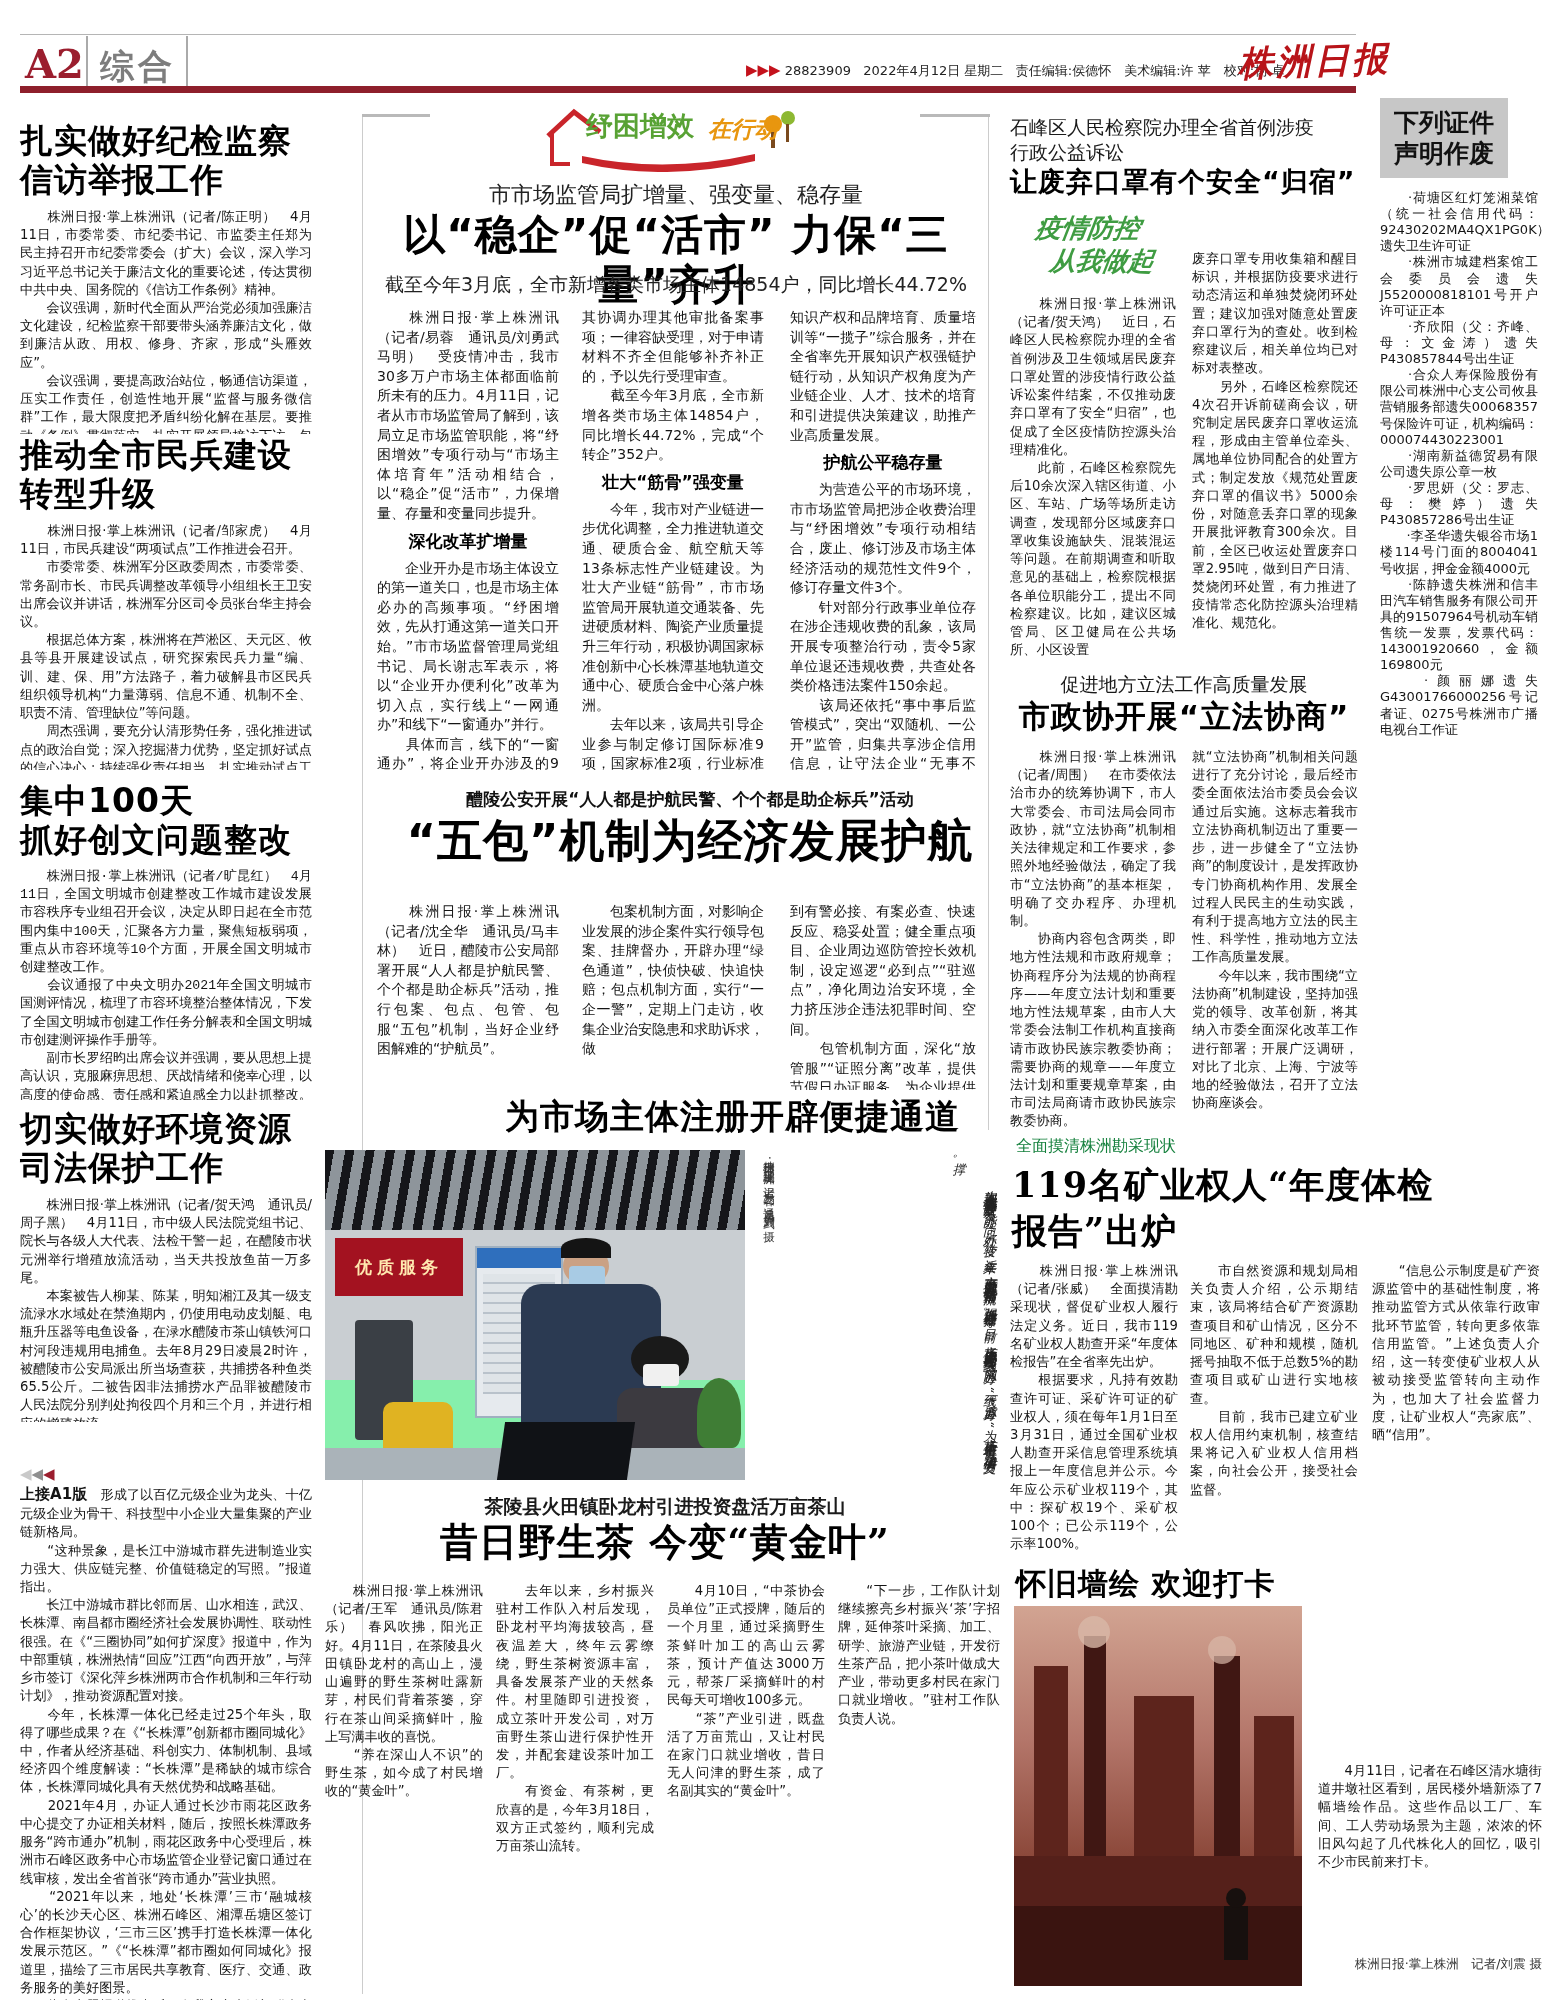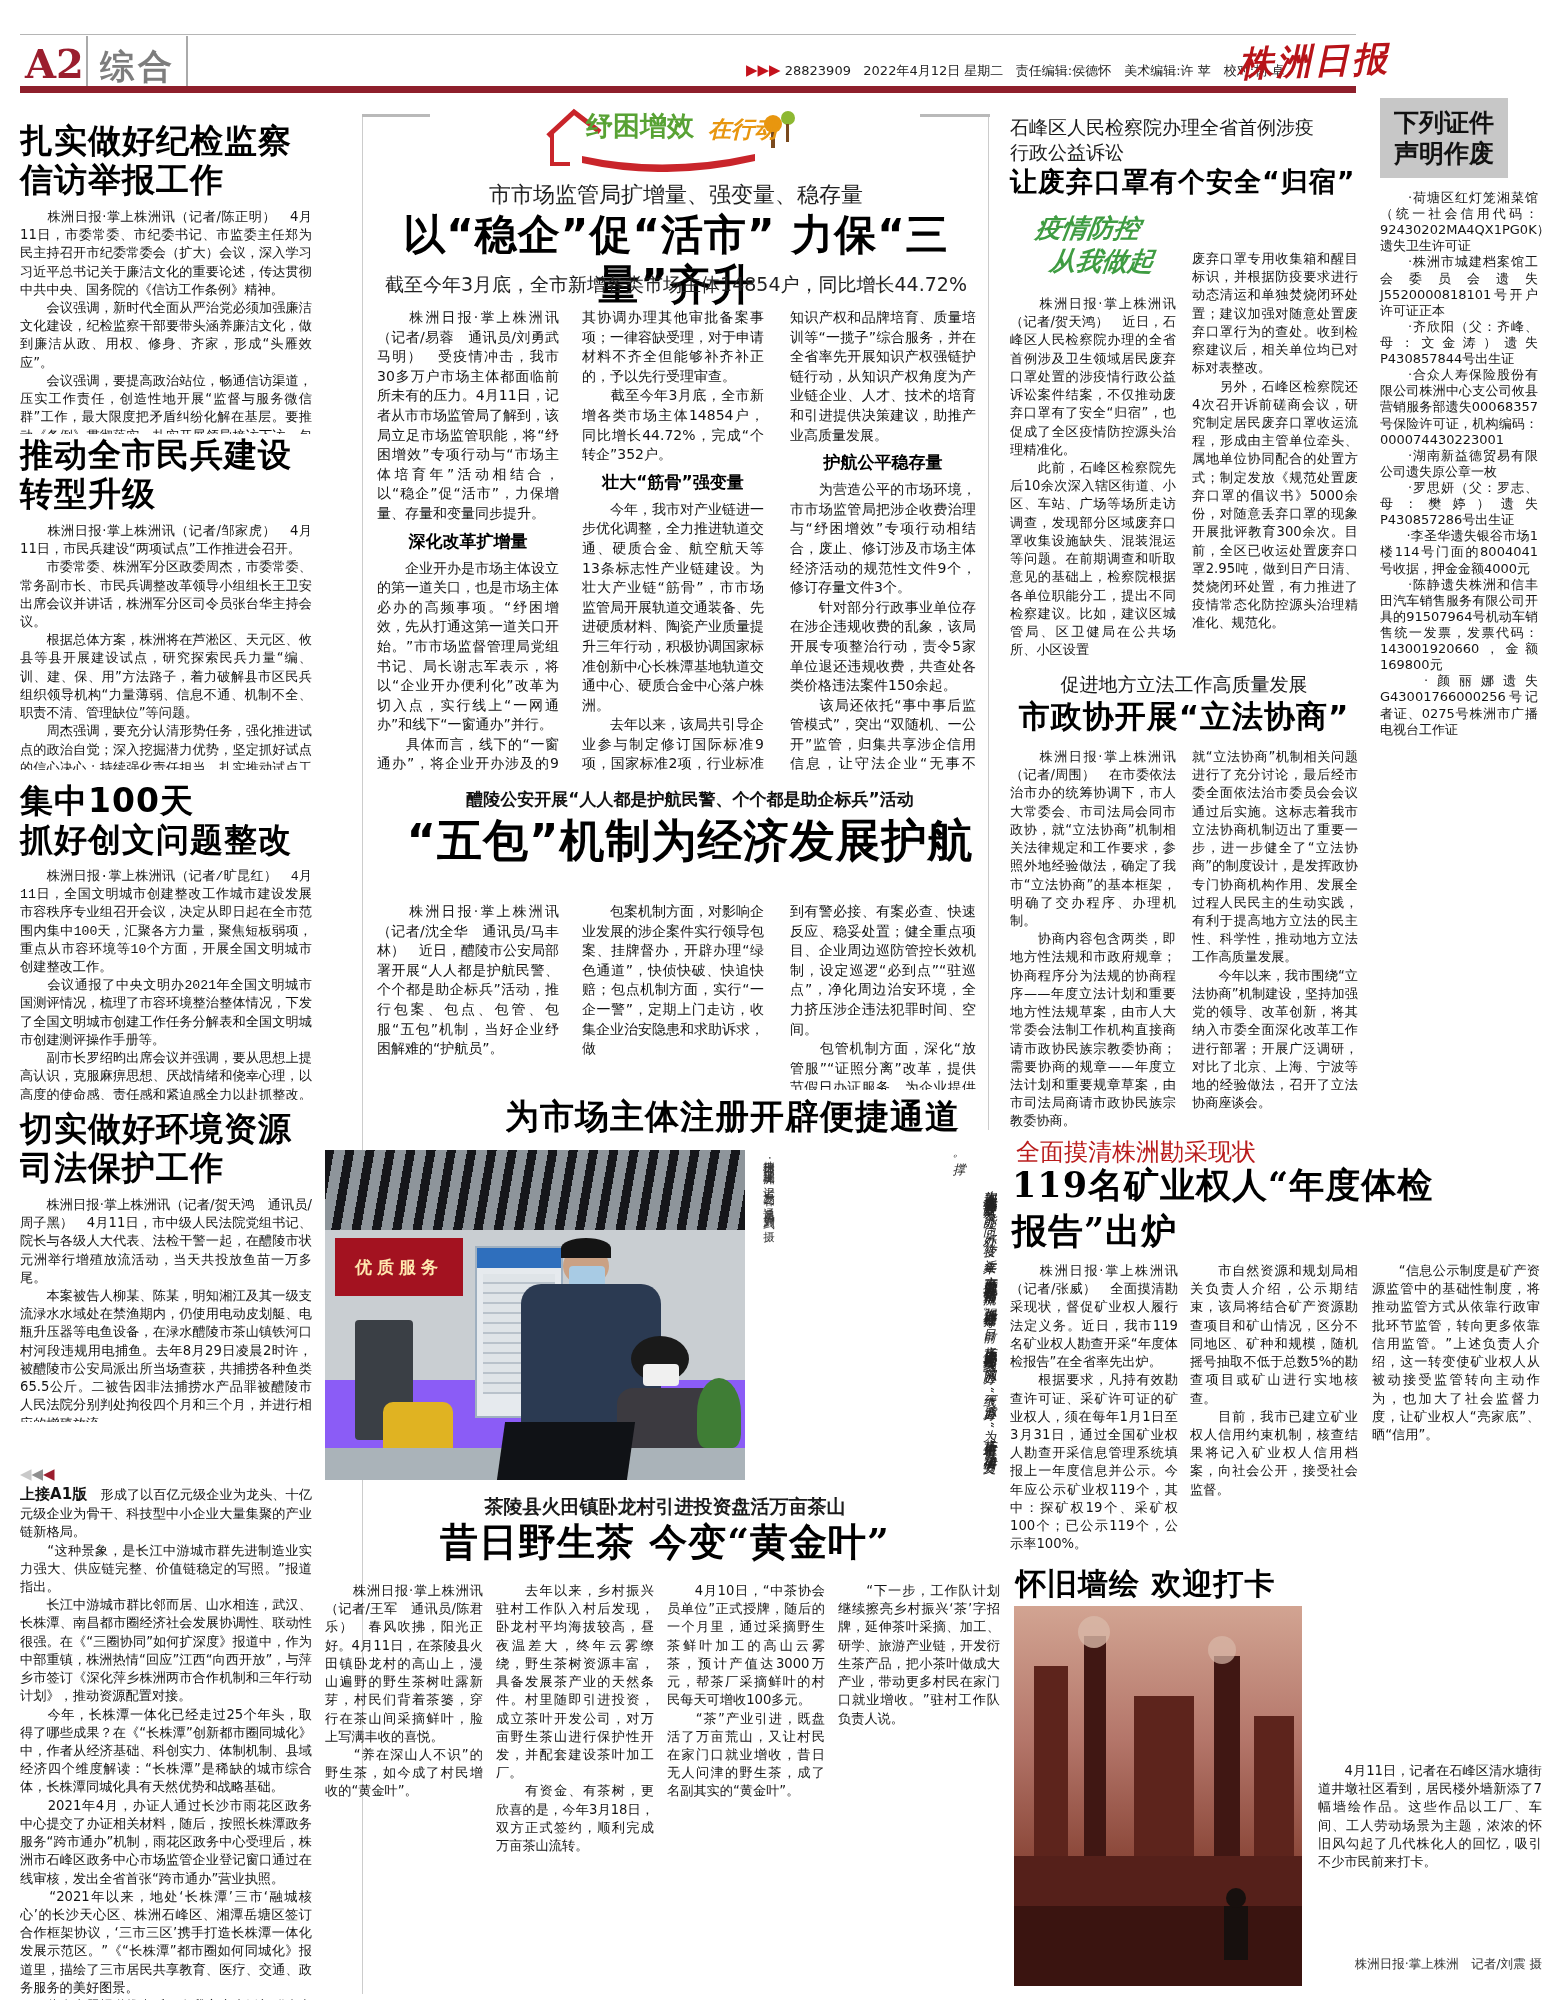--- a/index.html
+++ b/index.html
@@ -168,21 +168,21 @@
   <div class="abs" style="left:400px;top:788px;width:580px;text-align:center;font-size:17px;font-weight:bold;color:#111;">醴陵公安开展“人人都是护航民警、个个都是助企标兵”活动</div>
   <div class="abs hl" style="left:390px;top:814px;width:600px;text-align:center;font-size:45px;">“五包”机制为经济发展护航</div>
 
   <div class="abs bt" style="left:377px;top:902px;width:182px;height:186px;">　　株洲日报·掌上株洲讯（记者/沈全华　通讯员/马丰林）　近日，醴陵市公安局部署开展“人人都是护航民警、个个都是助企标兵”活动，推行包案、包点、包管、包服“五包”机制，当好企业纾困解难的“护航员”。</div>
   <div class="abs bt" style="left:582px;top:902px;width:182px;height:186px;">　　包案机制方面，对影响企业发展的涉企案件实行领导包案、挂牌督办，开辟办理“绿色通道”，快侦快破、快追快赔；包点机制方面，实行“一企一警”，定期上门走访，收集企业治安隐患和求助诉求，做</div>
   <div class="abs bt" style="left:790px;top:902px;width:186px;height:188px;">到有警必接、有案必查、快速反应、稳妥处置；健全重点项目、企业周边巡防管控长效机制，设定巡逻“必到点”“驻巡点”，净化周边治安环境，全力挤压涉企违法犯罪时间、空间。
 　　包管机制方面，深化“放管服”“证照分离”改革，提供节假日办证服务，为企业提供24小时业务办理平台；增设“无人车管所”，开通车驾补证换证“绿色通道”；落实轻微违法“首违不罚”政策，减轻企业运营成本。</div>
 
   <div class="abs hl" style="left:420px;top:1096px;width:540px;text-align:right;font-size:34px;">为市场主体注册开辟便捷通道</div>
 
-  <div class="photo-box" style="left:325px;top:1150px;width:420px;height:330px;background:#8b5cf6;">
+  <div class="photo-box" style="left:325px;top:1150px;width:420px;height:330px;background:#86efac;">
     <div style="position:absolute;left:0;top:0;width:420px;height:80px;background:repeating-linear-gradient(100deg,#15161a 0 9px,#8e959b 9px 20px);"></div>
     <div style="position:absolute;left:0;top:80px;width:420px;height:150px;background:#c9ced2;"></div>
     <div style="position:absolute;left:10px;top:88px;width:128px;height:58px;background:#a31220;color:#ffe9b0;display:flex;align-items:center;justify-content:center;font-size:17px;font-weight:bold;letter-spacing:5px;">优质服务</div>
     <div style="position:absolute;left:150px;top:96px;width:84px;height:168px;background:#e6eaee;border:2px solid #9fb0c0;">
       <div style="height:20px;background:#2f6fbd;"></div>
       <div style="margin:6px 6px;height:120px;background:repeating-linear-gradient(#dfe4e8 0 8px,#b9c2cb 8px 10px);"></div>
     </div>
     <div style="position:absolute;left:30px;top:170px;width:58px;height:120px;background:#3a3f45;border-radius:4px;"></div>
     <div style="position:absolute;left:238px;top:96px;width:46px;height:40px;background:#caa184;border-radius:50%;"></div>
     <div style="position:absolute;left:236px;top:88px;width:50px;height:20px;background:#141414;border-radius:50% 50% 0 0;"></div>
@@ -200,21 +200,21 @@
   <div class="abs cap-v" style="left:756px;top:1152px;width:248px;height:300px;">　　为实现企业和个体工商户注册登记从“能办”向“好办”转变，近年来，市市场监督管理局不断优化审批流程、加强自助办证指导。目前，市场主体注册登记已经实现线上“一网通办”、线下“一窗通办”，为“市场主体培育年”活动提供了有力支撑。</div>
   <div class="abs cap-v" style="left:756px;top:1152px;width:26px;height:326px;font-size:11.5px;font-style:normal;color:#333;">株洲日报·掌上株洲　记者/易蓉　通讯员/刘勇武　摄</div>
 
   <div class="abs kicker" style="left:1010px;top:672px;width:348px;text-align:center;font-size:19px;font-weight:normal;">促进地方立法工作高质量发展</div>
   <div class="abs hl" style="left:1010px;top:698px;width:348px;text-align:center;font-size:31px;">市政协开展“立法协商”</div>
   <div class="abs bt-s" style="left:1010px;top:748px;width:166px;height:380px;">　　株洲日报·掌上株洲讯（记者/周围）　在市委依法治市办的统筹协调下，市人大常委会、市司法局会同市政协，就“立法协商”机制相关法律规定和工作要求，参照外地经验做法，确定了我市“立法协商”的基本框架，明确了交办程序、办理机制。
 　　协商内容包含两类，即地方性法规和市政府规章；协商程序分为法规的协商程序——年度立法计划和重要地方性法规草案，由市人大常委会法制工作机构直接商请市政协民族宗教委协商；需要协商的规章——年度立法计划和重要规章草案，由市司法局商请市政协民族宗教委协商。</div>
   <div class="abs bt-s" style="left:1192px;top:748px;width:166px;height:380px;">就“立法协商”机制相关问题进行了充分讨论，最后经市委全面依法治市委员会会议通过后实施。这标志着我市立法协商机制迈出了重要一步，进一步健全了“立法协商”的制度设计，是发挥政协专门协商机构作用、发展全过程人民民主的生动实践，有利于提高地方立法的民主性、科学性，推动地方立法工作高质量发展。
 　　今年以来，我市围绕“立法协商”机制建设，坚持加强党的领导、改革创新，将其纳入市委全面深化改革工作进行部署；开展广泛调研，对比了北京、上海、宁波等地的经验做法，召开了立法协商座谈会。</div>
 
-  <div class="abs" style="left:1016px;top:1136px;width:520px;font-size:24px;color:#b91c1c;">全面摸清株洲勘采现状</div>
+  <div class="abs" style="left:1016px;top:1136px;width:520px;font-size:16px;color:#15803d;">全面摸清株洲勘采现状</div>
   <div class="abs hl" style="left:1012px;top:1162px;width:430px;font-size:35px;font-family:'DejaVu Serif',serif;line-height:1.3;">119名矿业权人“年度体检报告”出炉</div>
   <div class="abs bt-s" style="left:1010px;top:1262px;width:168px;height:296px;">　　株洲日报·掌上株洲讯（记者/张威）　全面摸清勘采现状，督促矿业权人履行法定义务。近日，我市119名矿业权人勘查开采“年度体检报告”在全省率先出炉。
 　　根据要求，凡持有效勘查许可证、采矿许可证的矿业权人，须在每年1月1日至3月31日，通过全国矿业权人勘查开采信息管理系统填报上一年度信息并公示。今年应公示矿业权119个，其中：探矿权19个、采矿权100个；已公示119个，公示率100%。</div>
   <div class="abs bt-s" style="left:1190px;top:1262px;width:168px;height:296px;">　　市自然资源和规划局相关负责人介绍，公示期结束，该局将结合矿产资源勘查项目和矿山情况，区分不同地区、矿种和规模，随机摇号抽取不低于总数5%的勘查项目或矿山进行实地核查。
 　　目前，我市已建立矿业权人信用约束机制，核查结果将记入矿业权人信用档案，向社会公开，接受社会监督。</div>
   <div class="abs bt-s" style="left:1372px;top:1262px;width:168px;height:296px;">　　“信息公示制度是矿产资源监管中的基础性制度，将推动监管方式从依靠行政审批环节监管，转向更多依靠信用监管。”上述负责人介绍，这一转变使矿业权人从被动接受监管转向主动作为，也加大了社会监督力度，让矿业权人“亮家底”、晒“信用”。</div>
 
   <div class="abs kicker" style="left:325px;top:1494px;width:680px;text-align:center;font-size:19px;">茶陵县火田镇卧龙村引进投资盘活万亩茶山</div>
   <div class="abs hl" style="left:325px;top:1520px;width:680px;text-align:center;font-size:38px;font-family:'DejaVu Serif',serif;">昔日野生茶 今变“黄金叶”</div>
   <div class="abs bt-s" style="left:325px;top:1582px;width:158px;height:424px;">　　株洲日报·掌上株洲讯（记者/王军　通讯员/陈君乐）　春风吹拂，阳光正好。4月11日，在茶陵县火田镇卧龙村的高山上，漫山遍野的野生茶树吐露新芽，村民们背着茶篓，穿行在茶山间采摘鲜叶，脸上写满丰收的喜悦。

